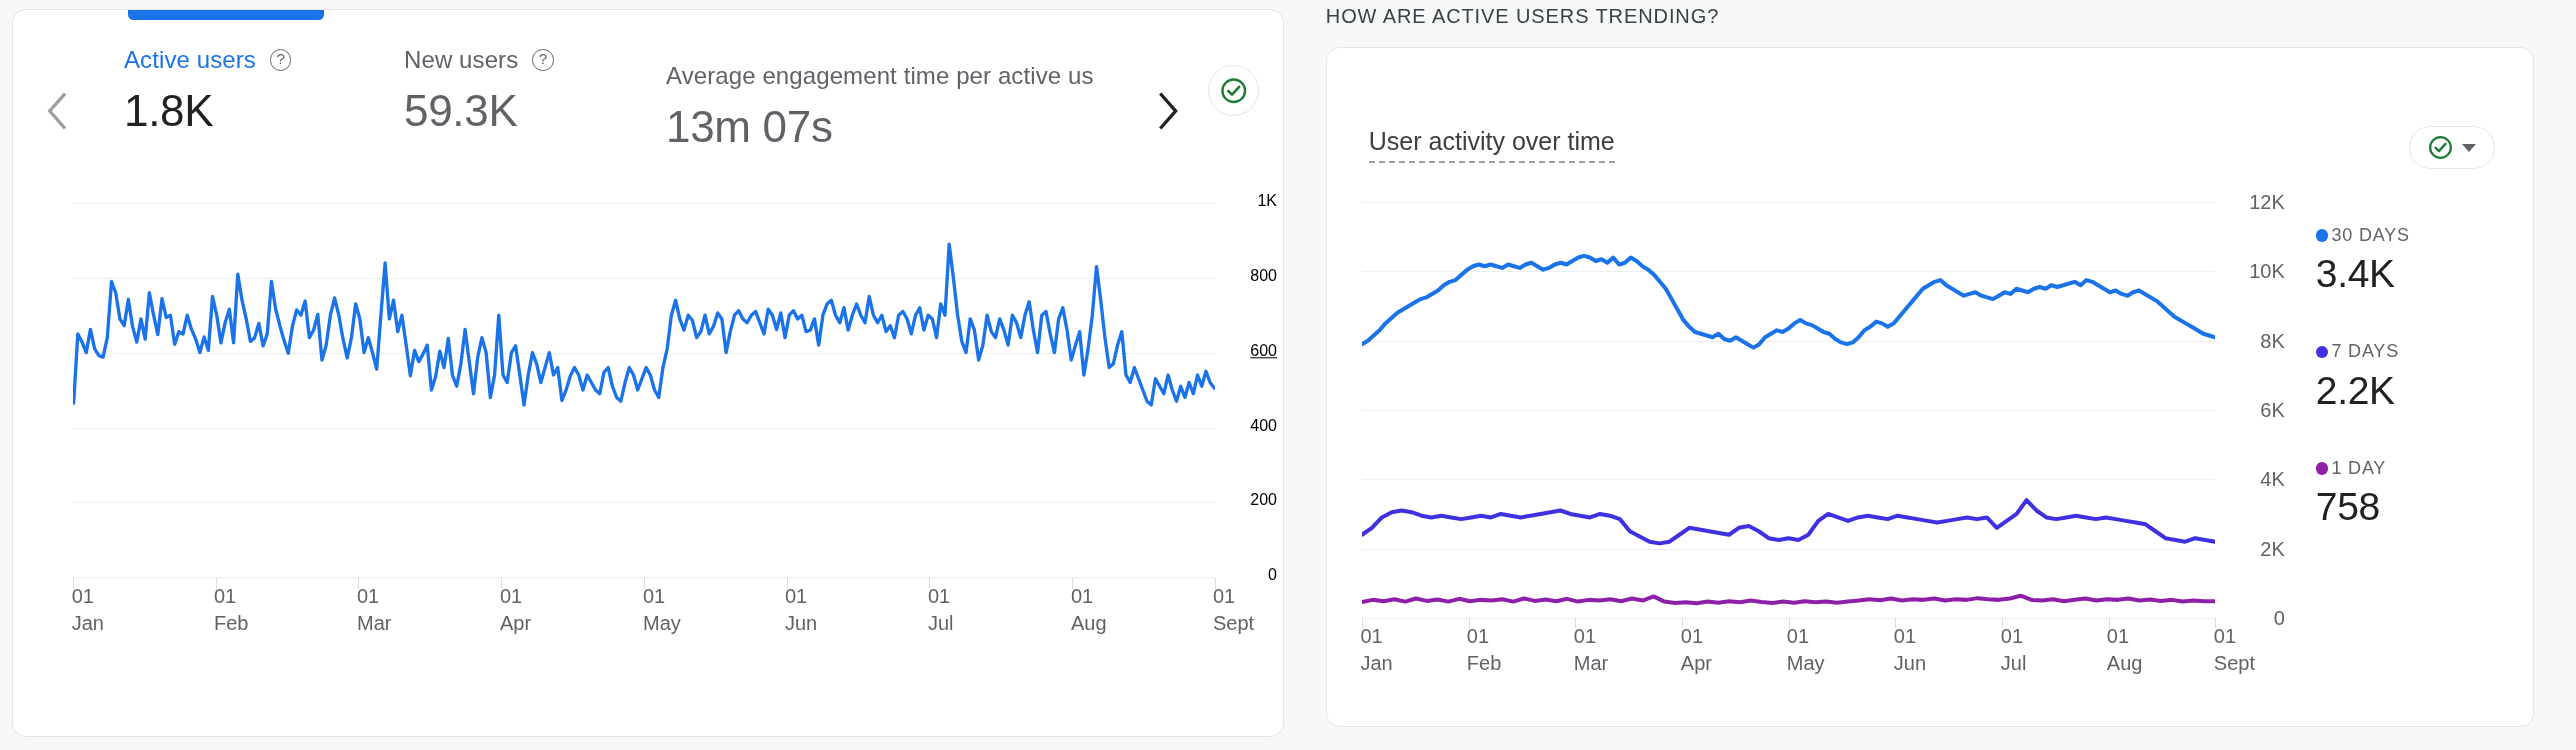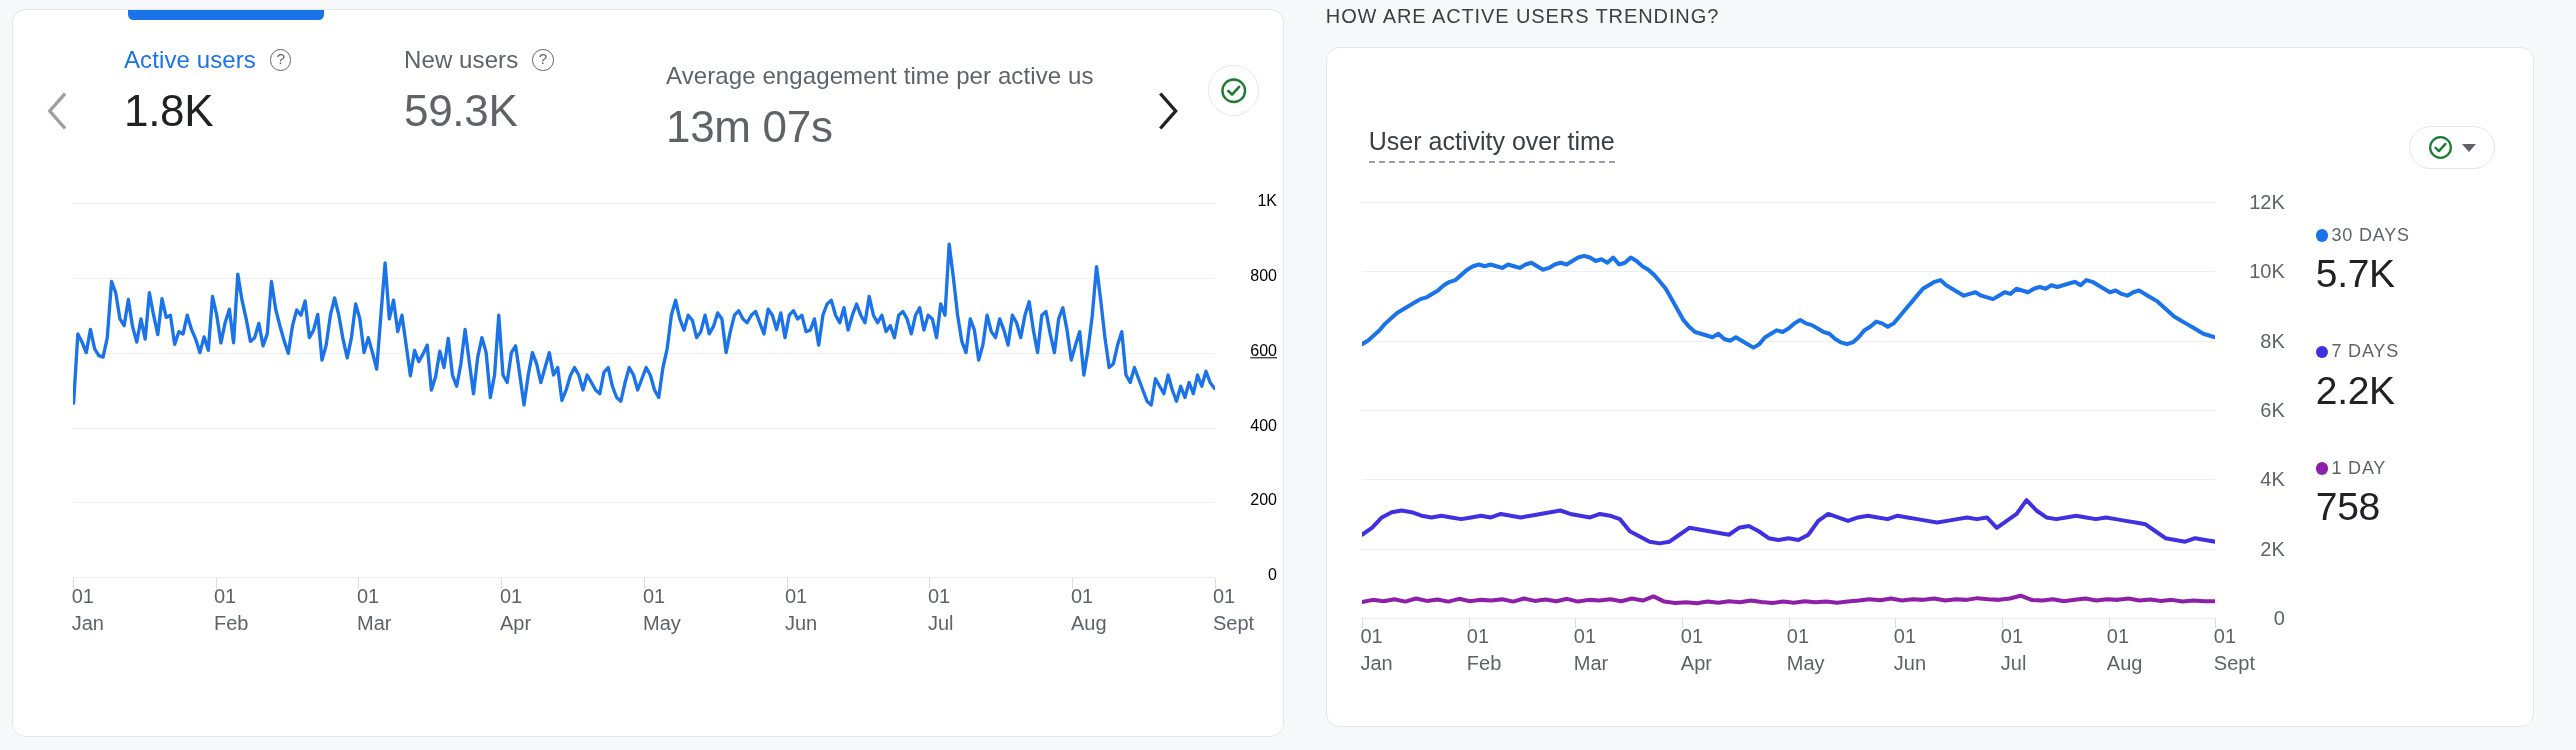--- a/index.html
+++ b/index.html
@@ -379,21 +379,21 @@
           </div>
       </div>
 
       <div class="legend">
 
         <div class="legend-item">
           <div class="legend-head">
             <span class="dot" id="dot0" style="background: rgb(26, 115, 232);"></span>
             <span class="legend-name">30 DAYS</span>
           </div>
-          <div class="legend-value">5.7K</div>
+          <div class="legend-value">3.4K</div>
         </div>
 
         <div class="legend-item">
           <div class="legend-head">
             <span class="dot" id="dot1" style="background: rgb(63, 49, 224);"></span>
             <span class="legend-name">7 DAYS</span>
           </div>
           <div class="legend-value">2.2K</div>
         </div>
 

